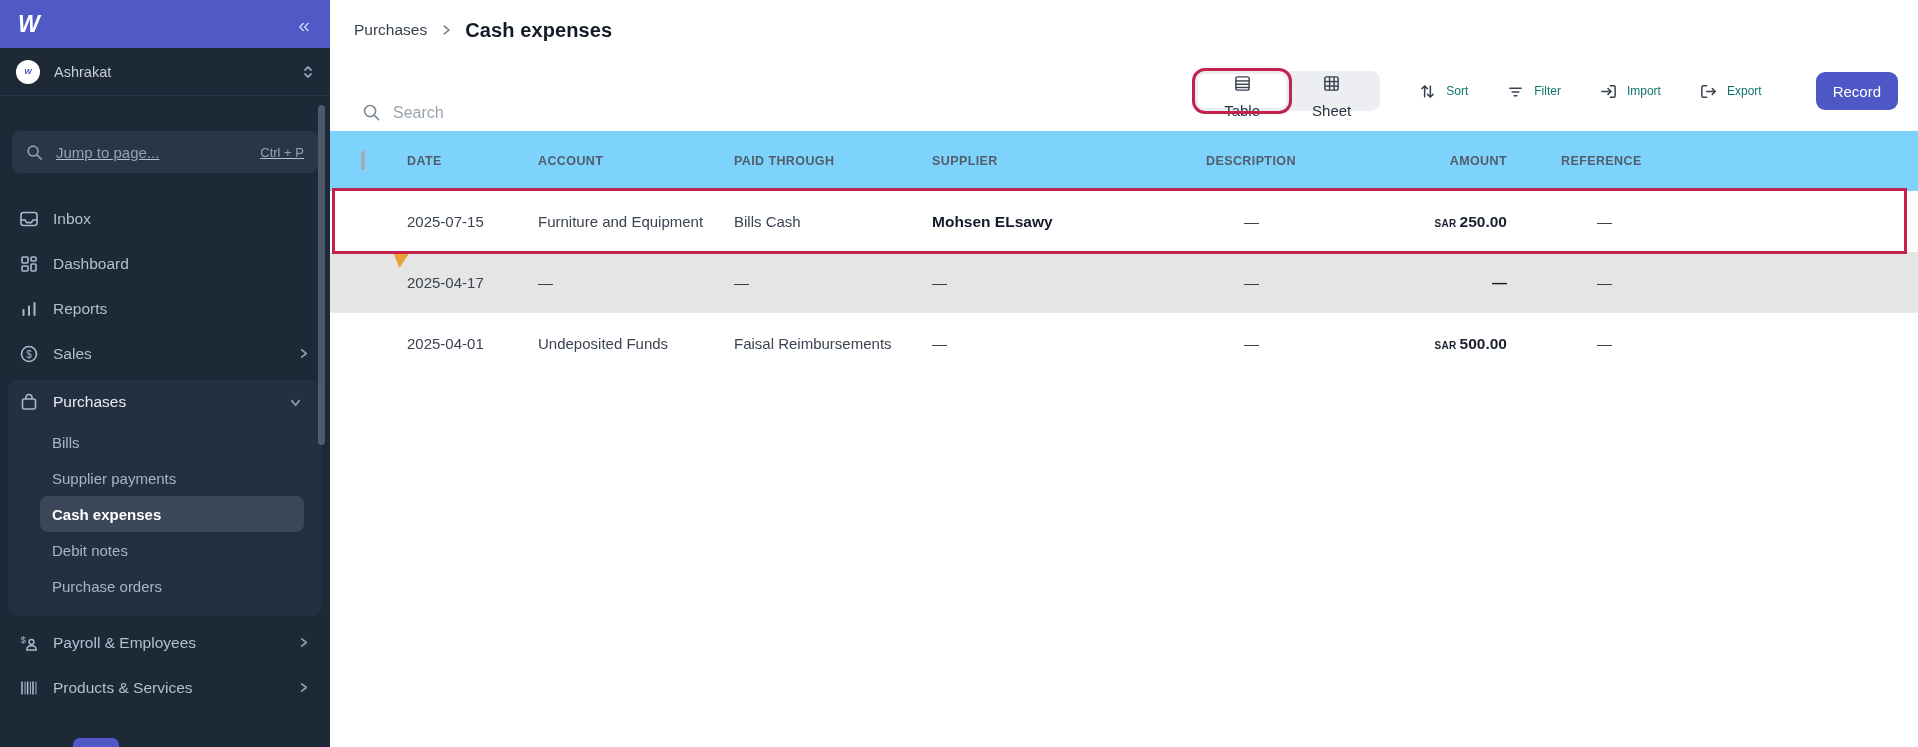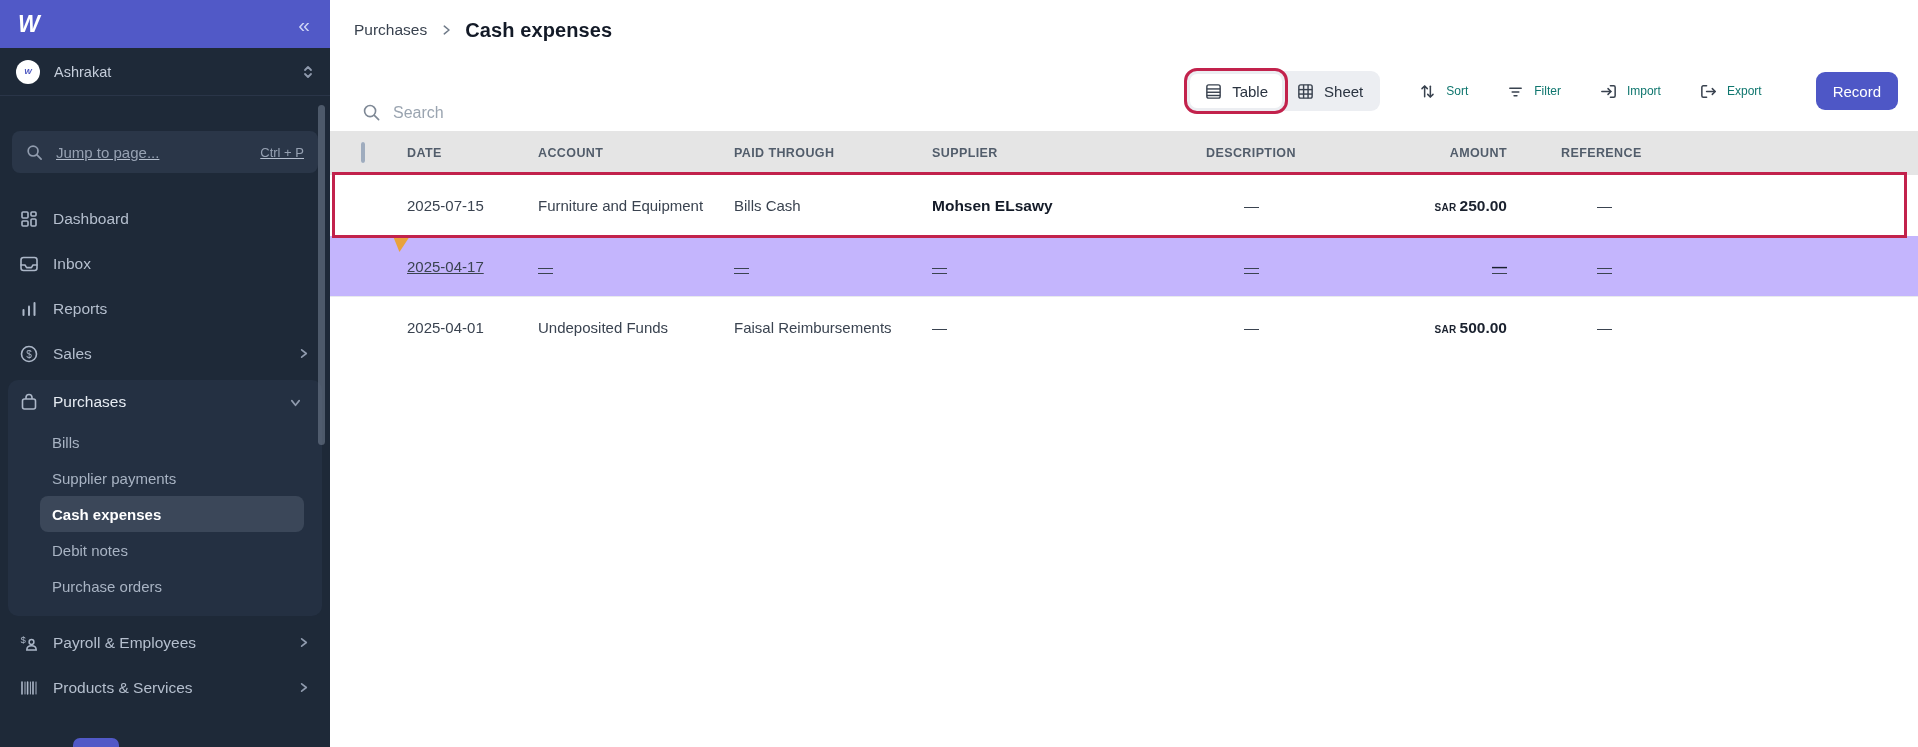--- a/index.html
+++ b/index.html
@@ -37,37 +37,37 @@
   .bc-parent { font-size:15.5px; color:#39424F; cursor:pointer; }
   .bc-sep { margin:0 13px; color:#707B89; display:flex; }
   .bc-current { font-size:20px; font-weight:700; color:#131A27; letter-spacing:.1px; }
 
   .toolbar { margin-top:24px; height:46px; display:flex; align-items:center; padding:0 20px 0 32px; }
   .search { display:flex; align-items:center; cursor:text;margin-top:43px; }
   .search .ico { color:#7E8895; display:flex; }
   .search .ph { margin-left:12px; font-size:16px; color:#9AA4B0; }
   .tb-right { margin-left:auto; display:flex; align-items:center; gap:38px; }
   .seg { display:flex; align-items:center; background:#ECEEF2; border-radius:9px; padding:3px; }
-  .seg-btn { height:34px; display:flex; align-items:center; gap:9px; padding:0 14px; font-size:15px; color:#2A3340; border-radius:7px; cursor:pointer; }
+  .seg-btn { height:34px; display:flex; align-items:center; gap:9px; padding:0 26px; font-size:15px; color:#2A3340; border-radius:7px; cursor:pointer;flex-direction:column; }
   .seg-btn .ico { display:flex; color:#39424F; }
   .seg-btn.selected { background:#fff; font-weight:500; outline:3px solid #C2224C; outline-offset:3px; }
   .tb-btn { display:flex; align-items:center; gap:9px; font-size:12px; color:#0f766e; cursor:pointer; }
   .tb-btn .ico { display:flex; color:#39424F; }
   .record-btn { margin-left:16px; height:38px; padding:0 17px; background:#4E57C6; color:#fff; font-size:15px; font-weight:500; border:none; border-radius:9px; cursor:pointer; }
 
   
   .grid { display:grid; grid-template-columns:77px 131px 196px 198px 274px 134px 167px 1fr; align-items:center; }
-  .thead { margin-top:17px; height:44px; background:#e5e5e5; }
+  .thead { margin-top:17px; height:60px; background:#7dd3fc; }
   .th { font-size:12.5px; font-weight:700; color:#525D6B; letter-spacing:.4px; }
   .th.right { text-align:right; }
   .th.ref { padding-left:54px; }
   .cb-cell { padding-left:31px; }
   .checkbox { width:20px; height:20px; background:#fff; border:2px solid #9FACBE; border-radius:4px; cursor:pointer; }
   .trow { position:relative; height:61px; font-size:15px; color:#3A4350; background:#fff; }
-  .trow.alt { background:#c4b5fd;text-decoration:underline; }
+  .trow.alt { background:#e5e5e5; }
   .trow.bordered { border-bottom:1px solid #E8EAEE; }
   .cell-supplier.strong { font-weight:700; color:#141B28; font-size:15.5px; }
   .cell-desc { padding-left:38px; }
   .cell-ref { padding-left:90px; }
   .cell-amount { text-align:right; color:#1A212E; white-space:nowrap; }
   .cell-amount .cur { font-size:10px; font-weight:700; letter-spacing:.3px; margin-right:3px;margin-top:12px; }
   .cell-amount .val { font-size:15.5px; font-weight:600; }
   .cell-amount .bold-dash { font-weight:700; }
   .row-annotation { position:absolute; left:2px; right:11px; top:-3px; bottom:-2px; border:3px solid #C2224C; pointer-events:none; z-index:3; }
   .flag { position:absolute; left:63px; top:0; width:17px; height:16px; background:#E9A23B; clip-path:polygon(0 0,100% 0,38% 100%); }
@@ -103,37 +103,37 @@
           <circle cx="7.5" cy="7.5" r="5.2"></circle>
           <line x1="11.6" y1="11.6" x2="16" y2="16"></line>
         </svg>
       <span class="ph">Jump to page...</span>
       <span class="kbd">Ctrl + P</span>
     </div>
 
     <nav class="sb-menu">
       <div class="sb-item">
         <span class="ico">
+            <svg width="20" height="20" viewBox="0 0 20 20" fill="none" stroke="currentColor" stroke-width="1.6" stroke-linecap="round" stroke-linejoin="round">
+              <rect x="2" y="3.5" width="16" height="13" rx="2.5"></rect>
+              <path d="M2 11h4l1.6 2.6h4.8L14 11h4"></path>
+            </svg>
+          </span>
+        <span>Inbox</span>
+      </div>
+      <div class="sb-item">
+        <span class="ico">
             <svg width="20" height="20" viewBox="0 0 20 20" fill="none" stroke="currentColor" stroke-width="1.6" stroke-linejoin="round">
               <rect x="3" y="3" width="6" height="6" rx="1"></rect>
               <rect x="12" y="3" width="5" height="4" rx="1"></rect>
               <rect x="3" y="12" width="6" height="5" rx="1"></rect>
               <rect x="12" y="10" width="5" height="7" rx="1"></rect>
             </svg>
           </span>
         <span>Dashboard</span>
-      </div>
-      <div class="sb-item">
-        <span class="ico">
-            <svg width="20" height="20" viewBox="0 0 20 20" fill="none" stroke="currentColor" stroke-width="1.6" stroke-linecap="round" stroke-linejoin="round">
-              <rect x="2" y="3.5" width="16" height="13" rx="2.5"></rect>
-              <path d="M2 11h4l1.6 2.6h4.8L14 11h4"></path>
-            </svg>
-          </span>
-        <span>Inbox</span>
       </div>
       <div class="sb-item">
         <span class="ico">
             <svg width="20" height="20" viewBox="0 0 20 20" fill="none" stroke="currentColor" stroke-width="2" stroke-linecap="round">
               <line x1="4.5" y1="16" x2="4.5" y2="11"></line>
               <line x1="10" y1="16" x2="10" y2="7.5"></line>
               <line x1="15.5" y1="16" x2="15.5" y2="4"></line>
             </svg>
           </span>
         <span>Reports</span>

